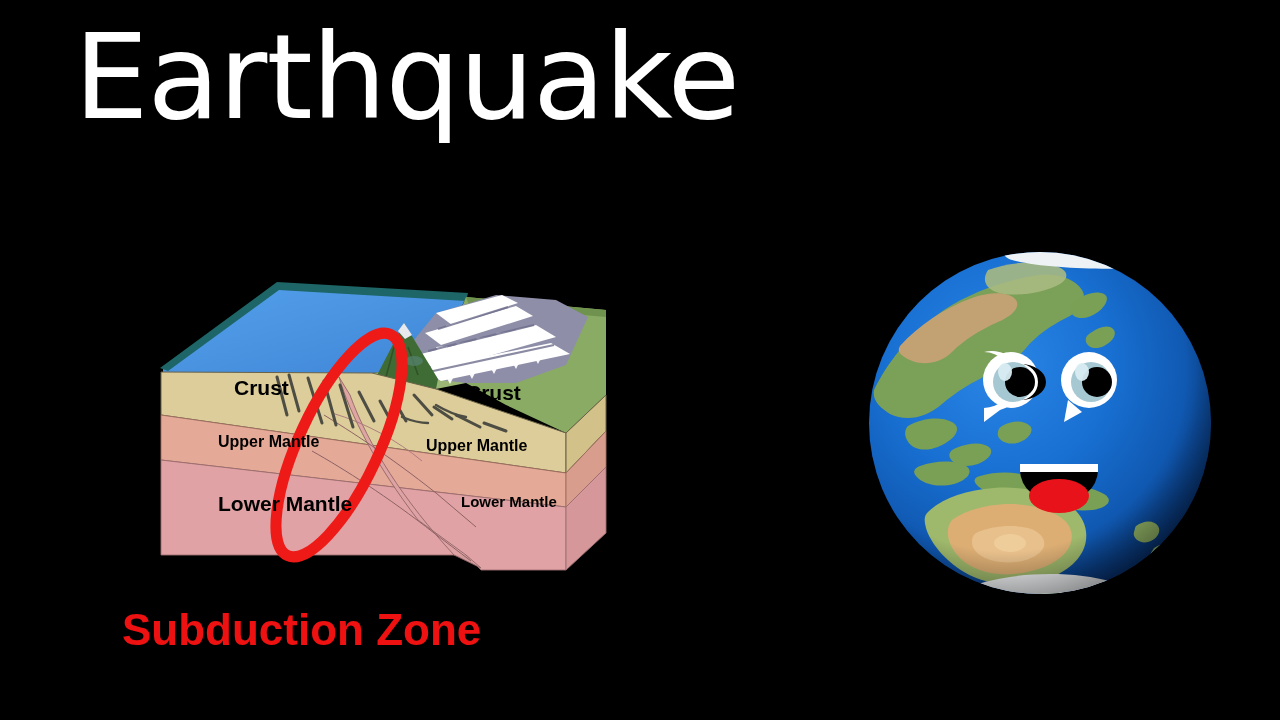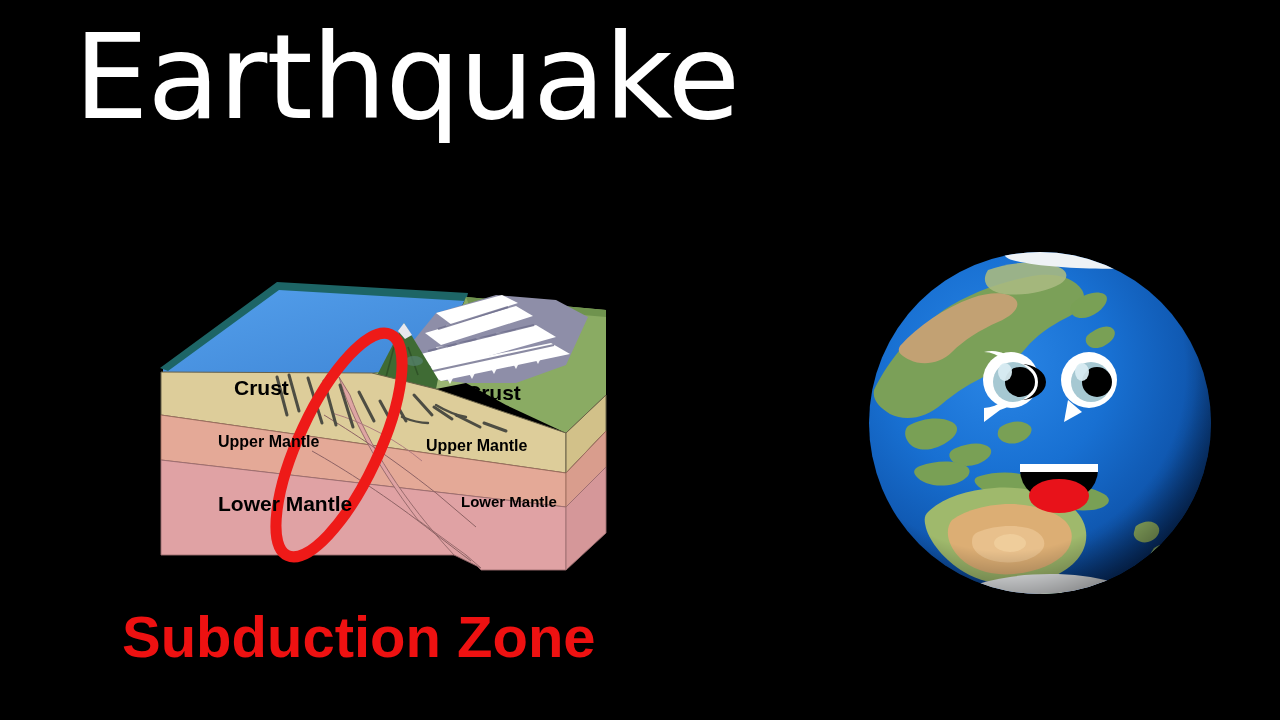--- a/index.html
+++ b/index.html
@@ -32,21 +32,21 @@
     letter-spacing: -1px;
     white-space: nowrap;
   }
 
   
   #caption {
     position: absolute;
     left: 122px;
     top: 608px;
     font-family: "Liberation Sans", sans-serif;
-    font-size: 58px;
+    font-size: 44px;
     line-height: 1.0;
     font-weight: bold;
     color: #ee1111;
     letter-spacing: 0px;
     white-space: nowrap;
   }
 
   
   #diagram {
     position: absolute;

